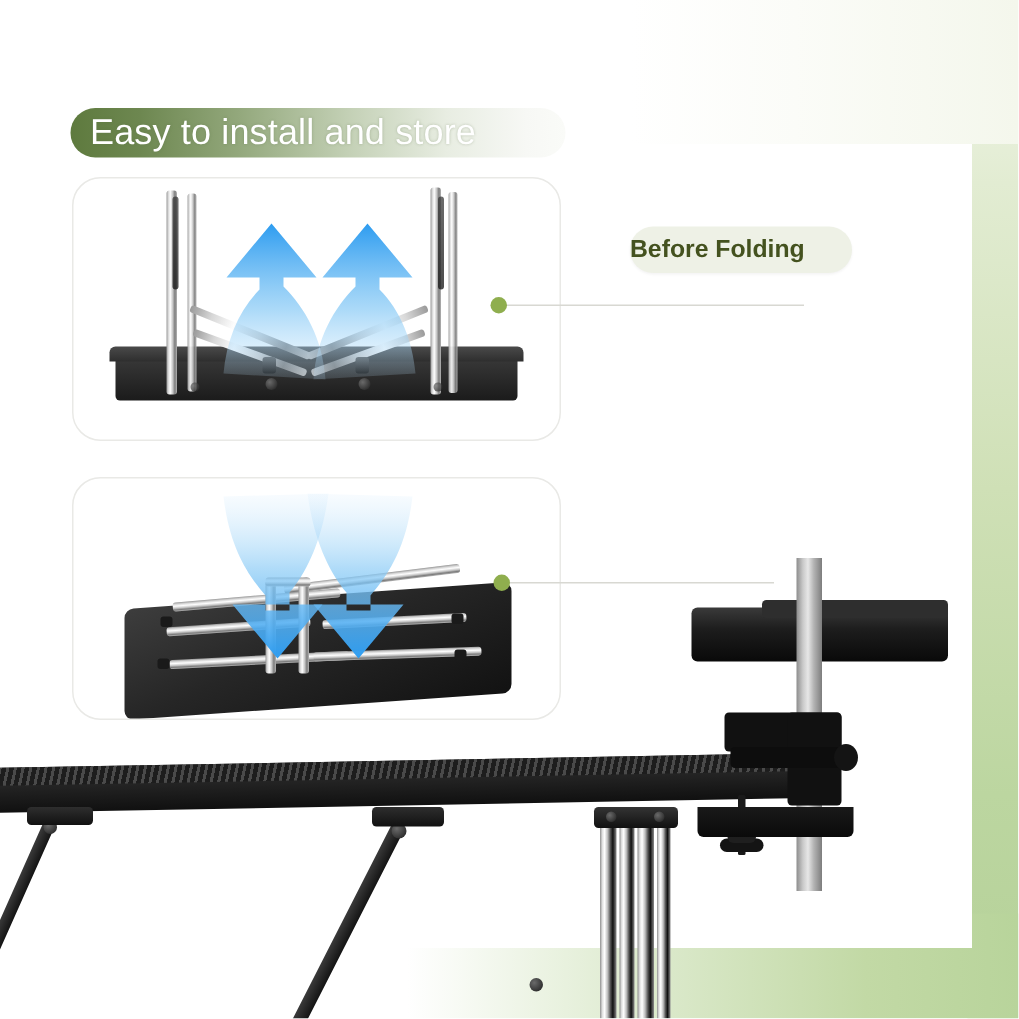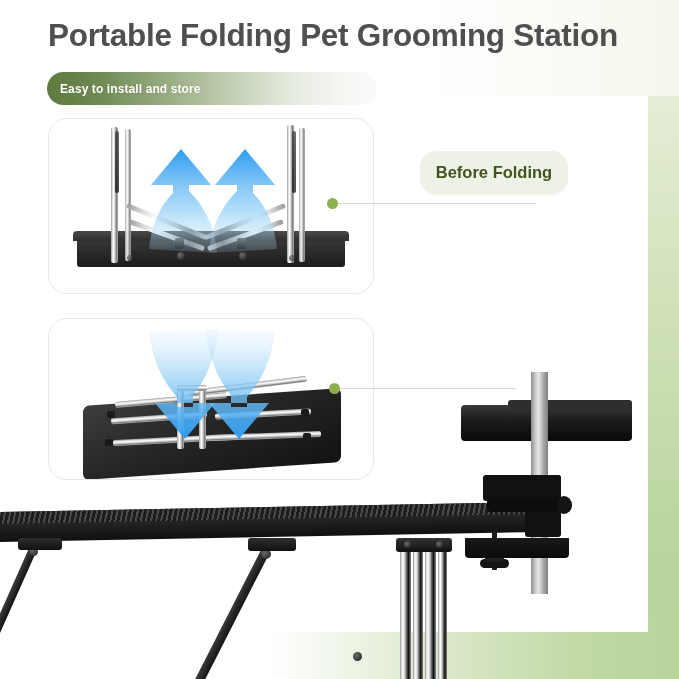--- a/index.html
+++ b/index.html
@@ -42,41 +42,41 @@
     font-family:"Liberation Sans", sans-serif;
   }
   .badge{
     position:absolute;left:47px;top:72px;
     width:330px;height:33px;border-radius:17px;
     background:linear-gradient(to right,#5e7a3e 0%,#6d8750 14%,#93a87c 34%,#c3d0b5 56%,#e8edE2 76%,#f7f8f5 92%,#fafbf8 100%);
     display:flex;align-items:center;
   }
   .badge-text{
     margin-left:13px;
-    font-size:12px;color:#ffffff;font-weight:700;
+    font-size:24px;color:#ffffff;font-weight:400;
     letter-spacing:.1px;white-space:nowrap;
     text-shadow:0 0 2px rgba(90,110,70,.35);
   }
 
   
   .panel{
     position:absolute;
     border:1px solid #e9e9e6;
     border-radius:19px;
     background:#ffffff;
     overflow:hidden;
   }
   #panel-before{left:48px;top:118px;width:324px;height:174px;}
   #panel-after {left:48px;top:318px;width:324px;height:160px;}
 
   
   .callout{
-    position:absolute;height:43px;border-radius:16px;
+    position:absolute;height:31px;border-radius:16px;
     background:#eef1e6;
-    display:flex;align-items:center;justify-content:center;
+    display:flex;align-items:center;
     box-shadow:0 1px 2px rgba(0,0,0,.05);
   }
   #callout-before{left:420px;top:151px;width:148px;}
   #callout-after {left:420px;top:337px;width:148px;}
   .callout-text{font-size:16.5px;font-weight:bold;white-space:nowrap;}
   #callout-before .callout-text{color:#44521f;}
   #callout-after  .callout-text{color:#1b1b16;}
 
   
   .leader{position:absolute;height:1px;background:#d8d8d2;}
@@ -153,21 +153,20 @@
 </head>
 <body>
 
 <div class="stage">
 
   <div class="bg-green-right"></div>
   <div class="bg-green-bottom"></div>
   <div class="bg-white-card"></div>
   <div class="bg-top-tint"></div>
 
-  <div class="title">Portable Folding Pet Grooming Station</div>
 
   <div class="badge">
     <span class="badge-text">Easy to install and store</span>
   </div>
 
   <div class="panel" id="panel-before">
     <div class="art">
 
       <div class="deck" style="left:28px;top:118px;width:268px;height:30px;border-radius:3px;
            background:linear-gradient(to bottom,#3a3a3a,#1b1b1b);"></div>

